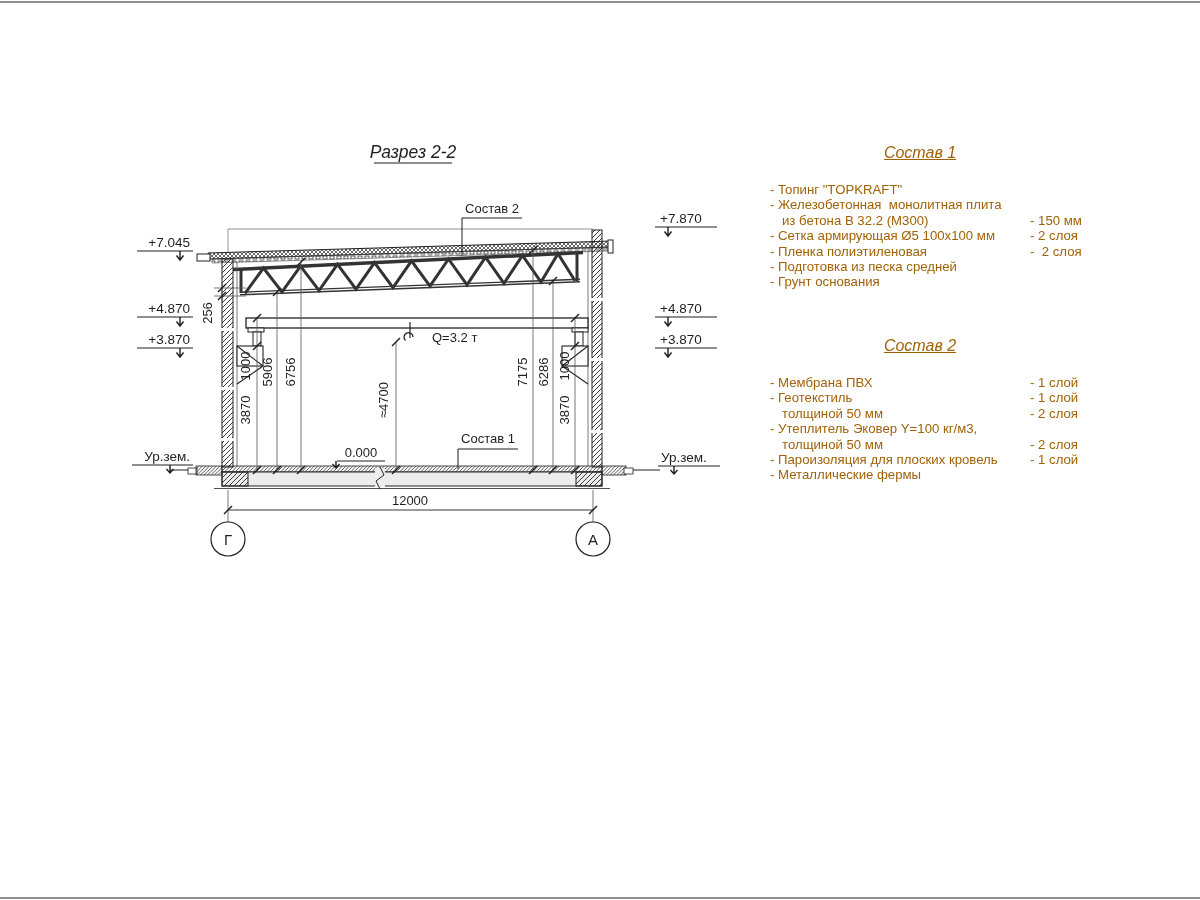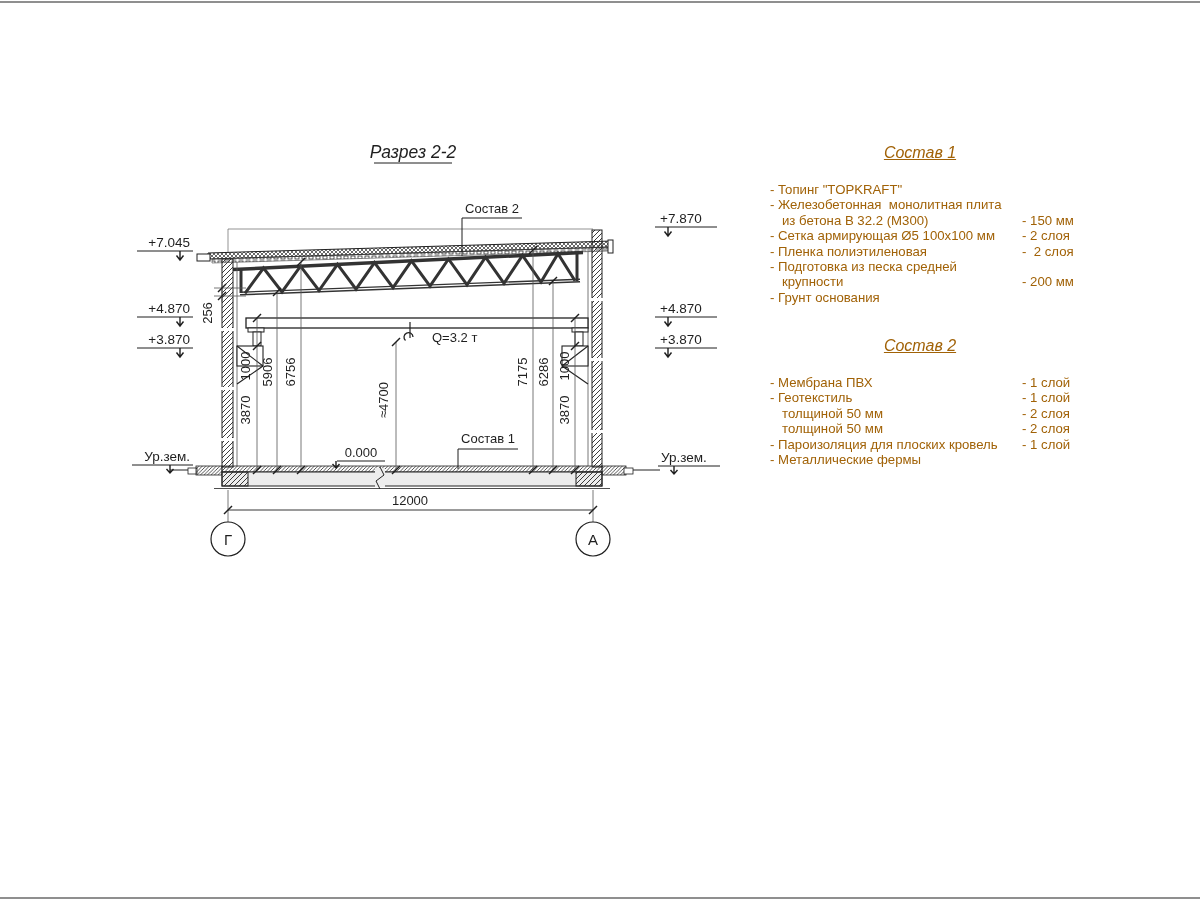--- a/index.html
+++ b/index.html
@@ -18,21 +18,21 @@
   .calltxt{ font-size:13px; }
   .ttl    { font-size:17.5px; font-style:italic; }
 
   .spec { position:absolute; width:330px; }
   .spec .hd {
     width:300px; text-align:center; font-size:16px; font-style:italic;
     text-decoration:underline; margin-bottom:20px; line-height:18px;
   }
   .srow { position:relative; font-size:13.2px; line-height:15.4px; height:15.4px; white-space:pre; }
   .srow.cont { padding-left:12px; }
-  .srow .v { position:absolute; left:252px; top:0; }
+  .srow .v { position:absolute; left:260px; top:0; }
 </style>
 </head>
 <body>
 
 <div class="page">
   <div class="edge top"></div>
   <div class="edge bottom"></div>
 
   <svg width="760" height="620" viewBox="0 0 760 620">
     <defs>
@@ -255,27 +255,27 @@
 
   
   <div class="spec" style="left:770px; top:144px;">
     <div class="hd">Состав 1</div>
     <div class="srow"><span class="t">- Топинг "TOPKRAFT"</span><span class="v"></span></div>
     <div class="srow"><span class="t">- Железобетонная  монолитная плита</span><span class="v"></span></div>
     <div class="srow cont"><span class="t">из бетона В 32.2 (М300)</span><span class="v">- 150 мм</span></div>
     <div class="srow"><span class="t">- Сетка армирующая Ø5 100х100 мм</span><span class="v">- 2 слоя</span></div>
     <div class="srow"><span class="t">- Пленка полиэтиленовая</span><span class="v">-  2 слоя</span></div>
     <div class="srow"><span class="t">- Подготовка из песка средней</span><span class="v"></span></div>
-    <div class="srow cont"><span class="t">крупности</span><span class="v">- 200 мм</span></div>
     <div class="srow"><span class="t">- Грунт основания</span><span class="v"></span></div>
   </div>
 
   
   <div class="spec" style="left:770px; top:337px;">
     <div class="hd">Состав 2</div>
     <div class="srow"><span class="t">- Мембрана ПВХ</span><span class="v">- 1 слой</span></div>
     <div class="srow"><span class="t">- Геотекстиль</span><span class="v">- 1 слой</span></div>
     <div class="srow cont"><span class="t">толщиной 50 мм</span><span class="v">- 2 слоя</span></div>
+    <div class="srow"><span class="t">- Утеплитель Эковер Y=100 кг/м3,</span><span class="v"></span></div>
     <div class="srow cont"><span class="t">толщиной 50 мм</span><span class="v">- 2 слоя</span></div>
     <div class="srow"><span class="t">- Пароизоляция для плоских кровель</span><span class="v">- 1 слой</span></div>
     <div class="srow"><span class="t">- Металлические фермы</span><span class="v"></span></div>
   </div>
 </div>
 
 </body></html>

